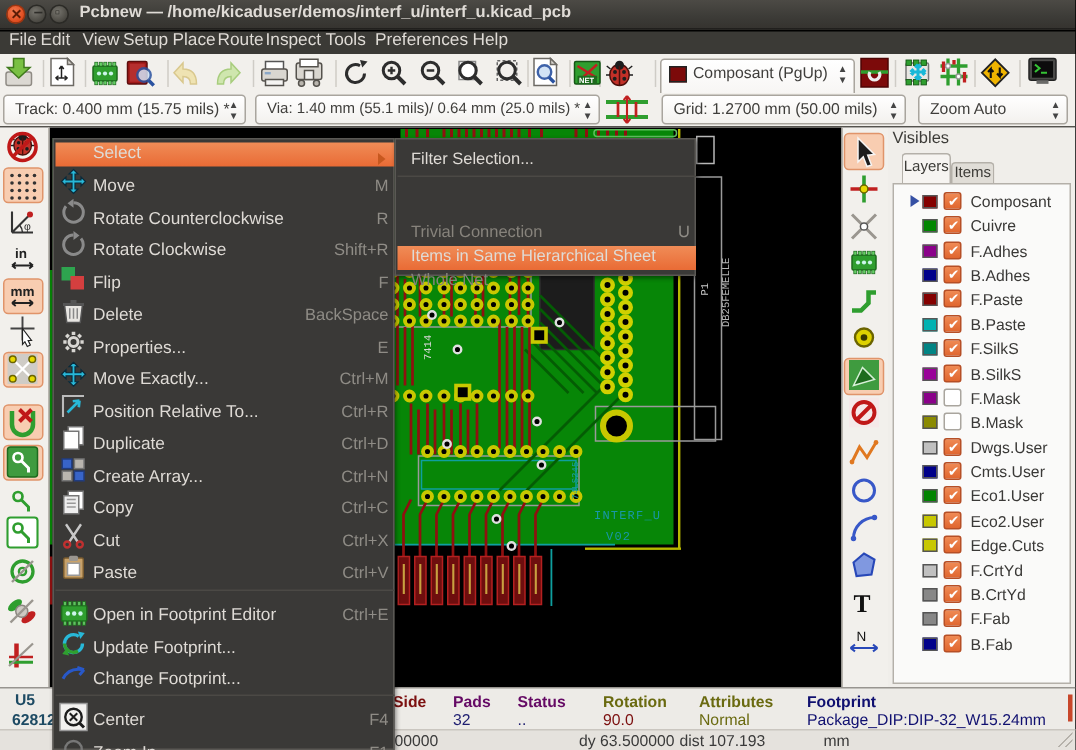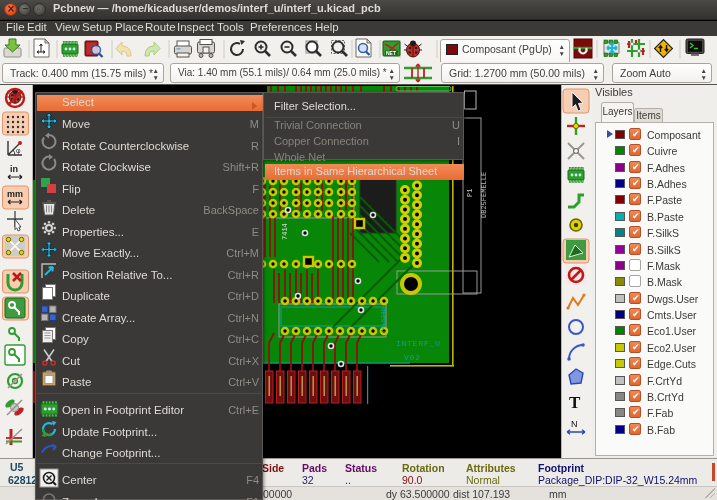--- a/index.html
+++ b/index.html
@@ -52,32 +52,32 @@
 .lname { position:absolute; left:51px; top:2px; font-size:10.5px; color:#3a3937; }
 .larrow { position:absolute; left:11px; top:3px; width:0; height:0; border-left:6px solid #3550a4; border-top:4px solid transparent; border-bottom:4px solid transparent; }
 
 
 #statusbar { left:0; top:458px; width:717px; height:42px; background:#edebe7; border-top:1px solid #989590; font-size:10.5px;}
 #statusbar .f { position:absolute; white-space:nowrap; }
 
 
 .menu { position:absolute; background:#3a3937; border:1px solid #5a5854; box-shadow:1px 1px 3px rgba(0,0,0,.45); z-index:50; }
 #ctxmenu { left:35px; top:92px; width:228px; height:408px; }
-#submenu { left:263px; top:92px; width:201px; height:68px; }
+#submenu { left:263px; top:92px; width:201px; height:92px; }
 .mi { position:absolute; left:1px; width:226px; height:21px; color:#dfdbd6; font-size:11.5px; }
 .mi .lab { position:absolute; left:25px; top:4px; white-space:nowrap;}
 .mi .sc { position:absolute; right:4px; top:4px; color:#8f8c86; font-size:11px; }
 .mi.hl { background:linear-gradient(#f08c57,#e96b35); }
 .mi.sel1 { height:16px; }
 .mi.sel1 .lab { top:1px; }
 .msep { position:absolute; left:1px; width:226px; height:1px; background:#4b4945; }
 .smi { position:absolute; left:1px; width:199px; height:16px; color:#dfdbd6; font-size:11px; }
 .smi .lab { position:absolute; left:9px; top:1px; white-space:nowrap;}
 .smi .sc { position:absolute; right:4px; top:1px; color:#8f8c86; }
-.smi.dis { color:#87837c; }
+.smi.dis { color:#87837c;margin-top:30px; }
 .smi.hl { background:linear-gradient(#f08c57,#e96b35); }
 </style>
 </head>
 <body>
 
 <svg class="abs" id="canvas" style="left:33px; top:85px;" width="529" height="373" viewBox="0 0 529 373">
   <rect x="0" y="0" width="529" height="373" fill="#000"></rect>
 
   <rect x="2" y="1" width="414" height="277" fill="#078607"></rect>
   <rect x="0" y="0" width="234" height="7" fill="#000"></rect>

